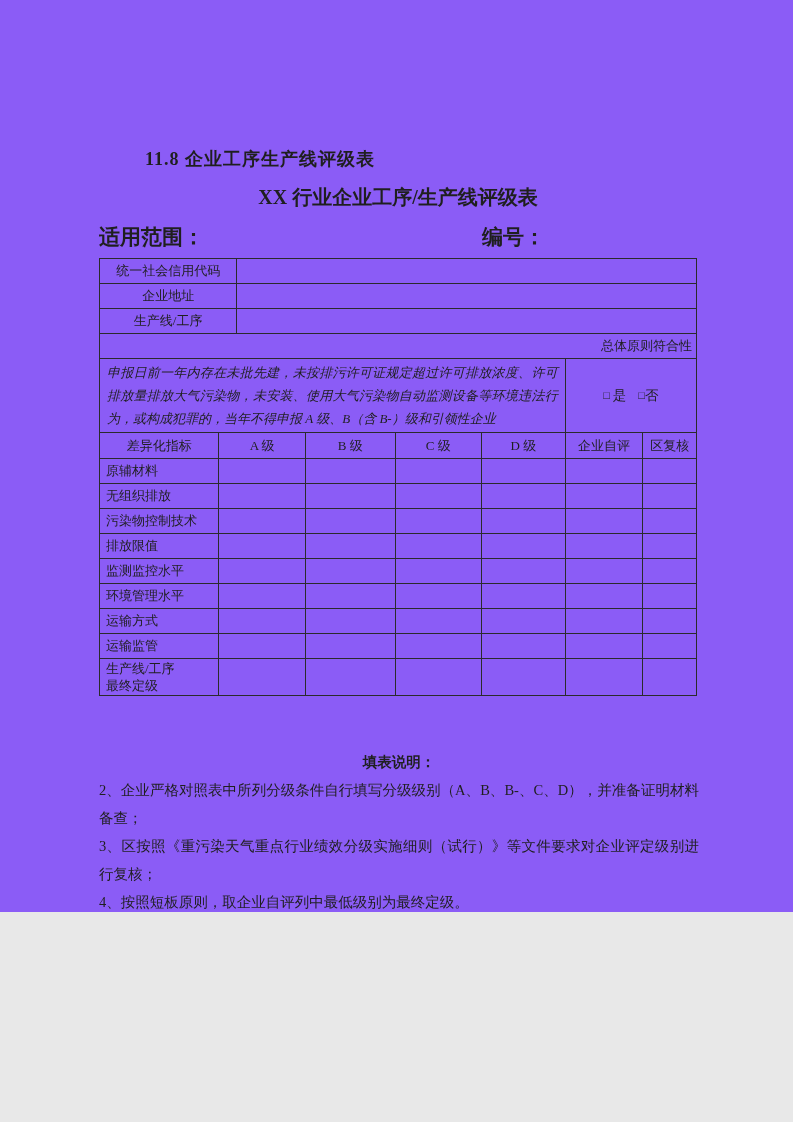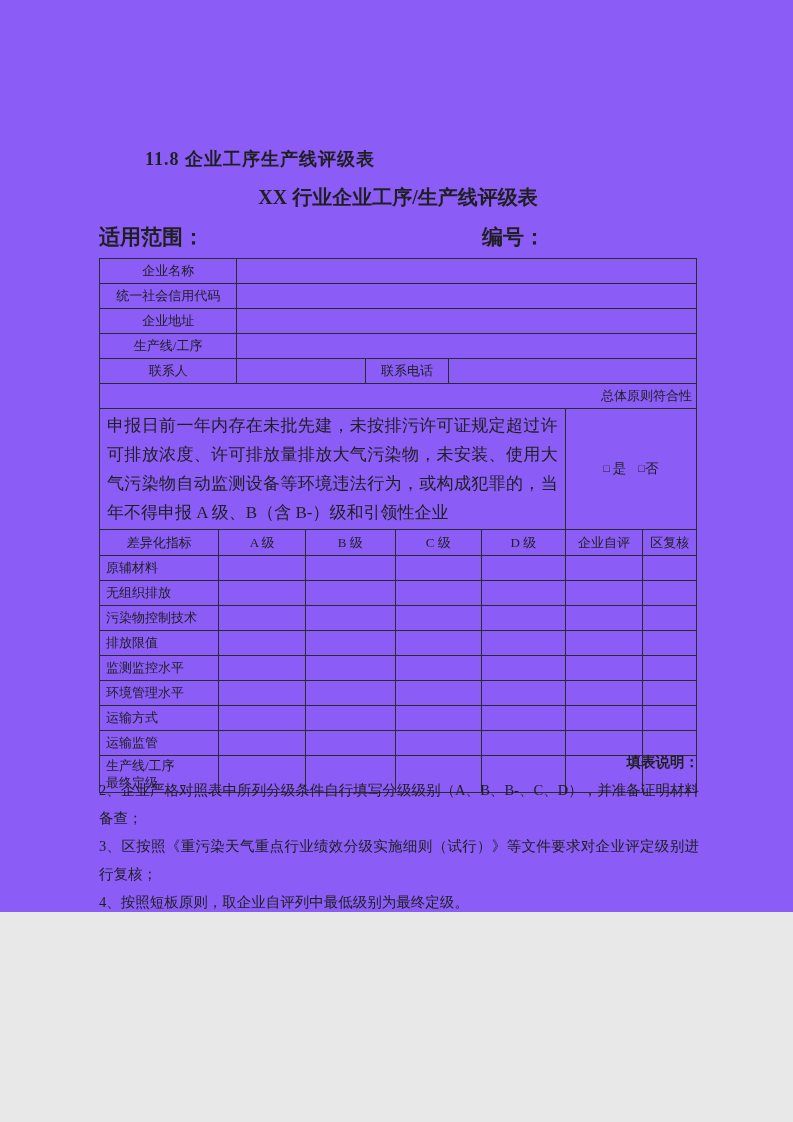--- a/index.html
+++ b/index.html
@@ -29,36 +29,36 @@
     border:1px solid #2b2b2b;
     font-size:13px;font-weight:normal;
     padding:0 4px;overflow:hidden;
     color:#1f1f1f;
   }
   .ta td{height:24px;text-align:center;}
   .tb{margin-top:-1px;}
   .tb td{height:24px;}
   .row-overall td{text-align:right;}
   .statement-cell{
-    text-align:justify;font-size:17px;line-height:29px;
-    padding:2px 7px;height:62px;vertical-align:middle;
+    text-align:justify;font-size:13px;line-height:23px;
+    padding:2px 7px;height:62px;vertical-align:middle;font-style:italic;
   }
   .check-cell{text-align:center;font-size:13.5px;vertical-align:middle;}
   .cb{font-size:11px;display:inline-block;transform:translateY(-1px);}
   .cb-gap{margin-left:12px;}
   .cb-lbl{margin-left:3px;}
   .row-head td{height:25px;text-align:center;}
   .ind-label{text-align:left;padding-left:6px;}
   .row-last td{height:36px;}
   .row-last .ind-label{line-height:17px;vertical-align:middle;}
   .notes{
     position:absolute;left:99px;top:748px;width:600px;
     font-size:14.5px;line-height:28px;text-align:justify;
   }
-  .notes .notes-title{font-weight:bold;text-align:right;}
+  .notes .notes-title{font-weight:bold;text-align:center;}
   .notes p{margin:0;}
   .pagenum{
     position:absolute;right:95px;top:988px;
     font-size:17px;letter-spacing:1px;margin-top:16px;
   }
 </style>
 </head>
 <body>
 
 <div class="page">
@@ -74,41 +74,31 @@
   <div class="tbl-wrap">
 
     <table class="ta">
       <colgroup>
           <col style="width:23%">
           <col style="width:21.5%">
           <col style="width:14%">
           <col style="width:41.5%">
         </colgroup>
       <tbody>
-          <tr>
-        <td>企业名称</td>
-        <td colspan="3"></td>
-      </tr>
       <tr>
         <td>统一社会信用代码</td>
         <td colspan="3"></td>
       </tr>
       <tr>
         <td>企业地址</td>
         <td colspan="3"></td>
       </tr>
       <tr>
         <td>生产线/工序</td>
         <td colspan="3"></td>
-      </tr>
-      <tr>
-        <td>联系人</td>
-        <td></td>
-        <td>联系电话</td>
-        <td></td>
       </tr>
     </tbody>
       </table>
 
     <table class="tb">
       <colgroup>
           <col style="width:20%">
           <col style="width:14.5%">
           <col style="width:15%">
           <col style="width:14.5%">

